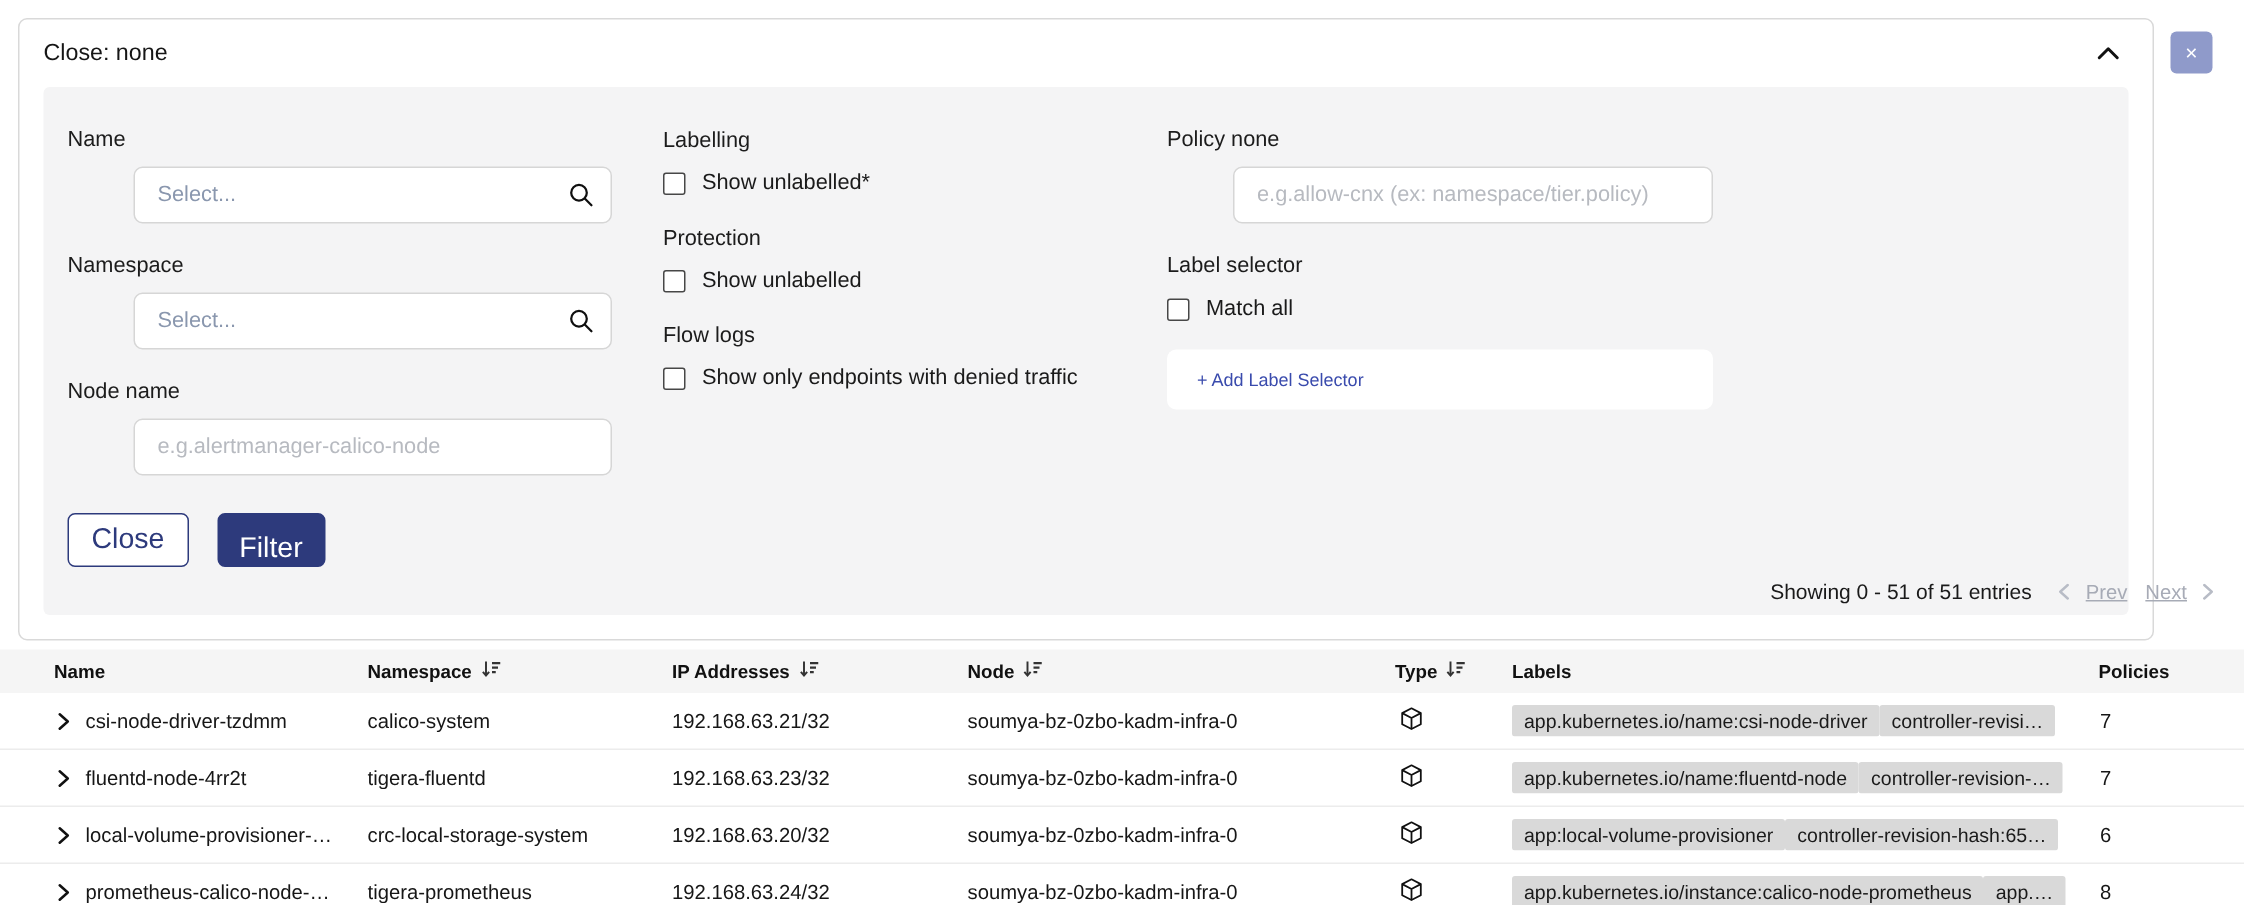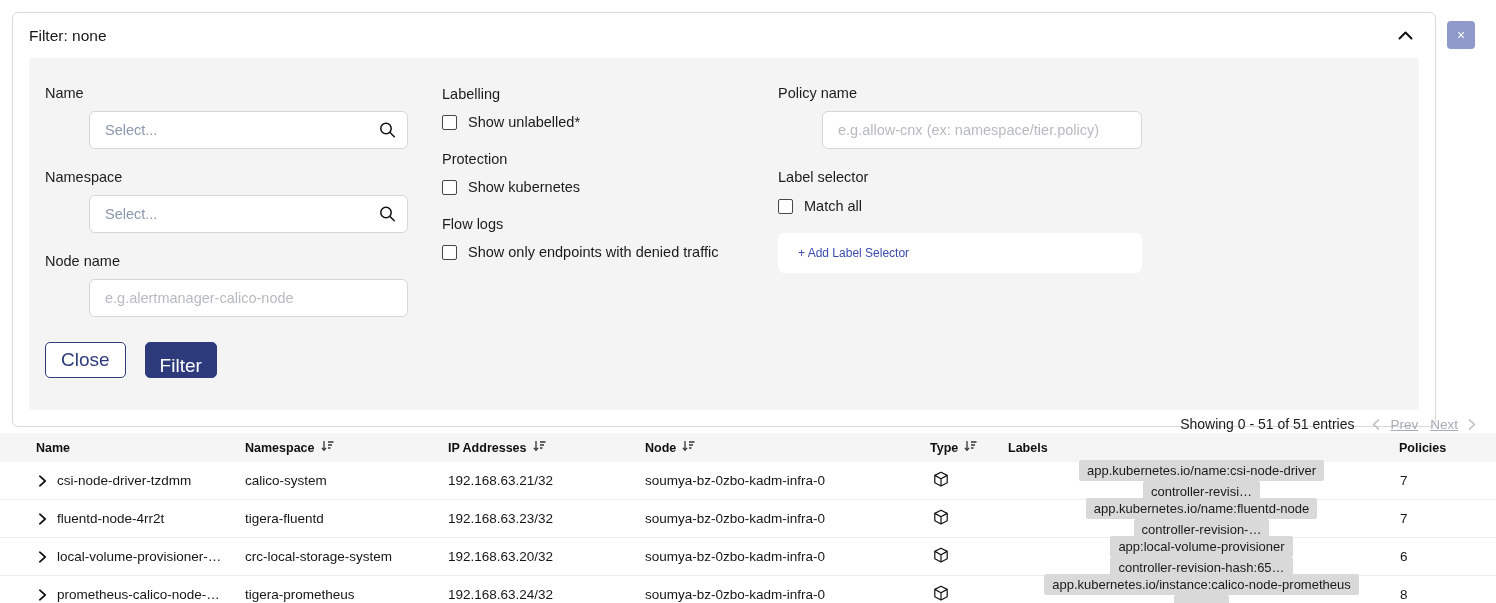--- a/index.html
+++ b/index.html
@@ -47,52 +47,52 @@
   .add-selector-btn { width:100%; height:40px; margin-top:19px; background:#fff; border:none;
     border-radius:6px; text-align:left; padding:0 20px; font-size:12px; font-weight:500;
     color:#3a4bad; font-family:"Liberation Sans", sans-serif; cursor:pointer; }
 
   
   .overlay-close { position:absolute; left:1447px; top:21px; width:28px; height:28px;
     background:#8f9aca; border:none; border-radius:4px; color:#fff; font-size:14px;
     line-height:26px; text-align:center; cursor:pointer; }
 
   
-  .results-bar { position:absolute; top:416px; right:16px; display:flex; align-items:center; }
+  .results-bar { position:absolute; top:386px; right:16px; display:flex; align-items:center; }
   .showing-text { font-size:14px; color:#1a1a1a; }
   .pager { display:flex; align-items:center; margin-left:14px; }
   .pager-chevron { line-height:0; padding:0 4px; background:none; border:none; cursor:default; }
   .pager-link { font-size:13.5px; font-weight:500; color:#a7abb6; padding:0 6px;
     background:none; border:none; font-family:"Liberation Sans", sans-serif; cursor:default;text-decoration:underline; }
 
   
   .endpoints-table { position:absolute; top:433px; left:0; width:1496px; }
   .grid-cols { display:grid; grid-template-columns:245px 203px 197px 285px 78px 387px 1fr; }
   .thead { background:#f5f5f5; height:29px; align-items:center;
     font-size:12.5px; font-weight:700; color:#111; }
   .th { display:flex; align-items:center; gap:6px; }
   .th.first { padding-left:36px; }
   .th.last { padding-left:4px; }
   .tr { height:38px; align-items:center; border-bottom:1px solid #ececec;
     font-size:13.5px; color:#161616; background:#fff; }
   .td { display:flex; align-items:center; overflow:hidden; white-space:nowrap; }
   .td.name-cell { padding-left:38px; gap:10px; }
   .expander { line-height:0; background:none; border:none; padding:0; cursor:pointer; }
   .td.type-cell { padding-left:3px; }
-  .td.labels-cell { gap:0;flex-direction:column; }
+  .td.labels-cell { gap:0; }
   .chip { background:#d9d9d9; color:#1a1a1a; font-size:13px; padding:3px 8px;
     border-radius:2px; white-space:nowrap; }
   .td.policies-cell { padding-left:5px; }
 </style>
 </head>
 <body>
 
 <div class="filter-card">
   <div class="card-header">
-    <span class="card-title">Filter: none</span>
+    <span class="card-title">Close: none</span>
     <button class="collapse-btn">
       <span>
         <svg width="15" height="9" viewBox="0 0 15 9">
             <polyline points="1.5,7.5 7.5,1.5 13.5,7.5" fill="none" stroke="#111" stroke-width="2" stroke-linecap="round" stroke-linejoin="round"></polyline>
           </svg>
       </span>
     </button>
   </div>
 
   <div class="filter-panel">
@@ -140,33 +140,33 @@
     <div class="col2">
       <div class="section-heading">Labelling</div>
       <div class="checkbox-row">
         <span class="checkbox"></span>
         <span class="checkbox-label">Show unlabelled*</span>
       </div>
 
       <div class="section-heading">Protection</div>
       <div class="checkbox-row">
         <span class="checkbox"></span>
-        <span class="checkbox-label">Show kubernetes</span>
+        <span class="checkbox-label">Show unlabelled</span>
       </div>
 
       <div class="section-heading">Flow logs</div>
       <div class="checkbox-row">
         <span class="checkbox"></span>
         <span class="checkbox-label">Show only endpoints with denied traffic</span>
       </div>
     </div>
 
     <div class="col3">
       <div class="field-group">
-        <div class="field-label">Policy name</div>
+        <div class="field-label">Policy none</div>
         <div class="input-wrap">
           <input class="text-input plain hint-input" type="text" placeholder="e.g.allow-cnx (ex: namespace/tier.policy)" style="">
         </div>
       </div>
 
       <div class="field-label">Label selector</div>
       <div class="checkbox-row" style="margin-top:13px; margin-bottom:0;">
         <span class="checkbox"></span>
         <span class="checkbox-label">Match all</span>
       </div>

